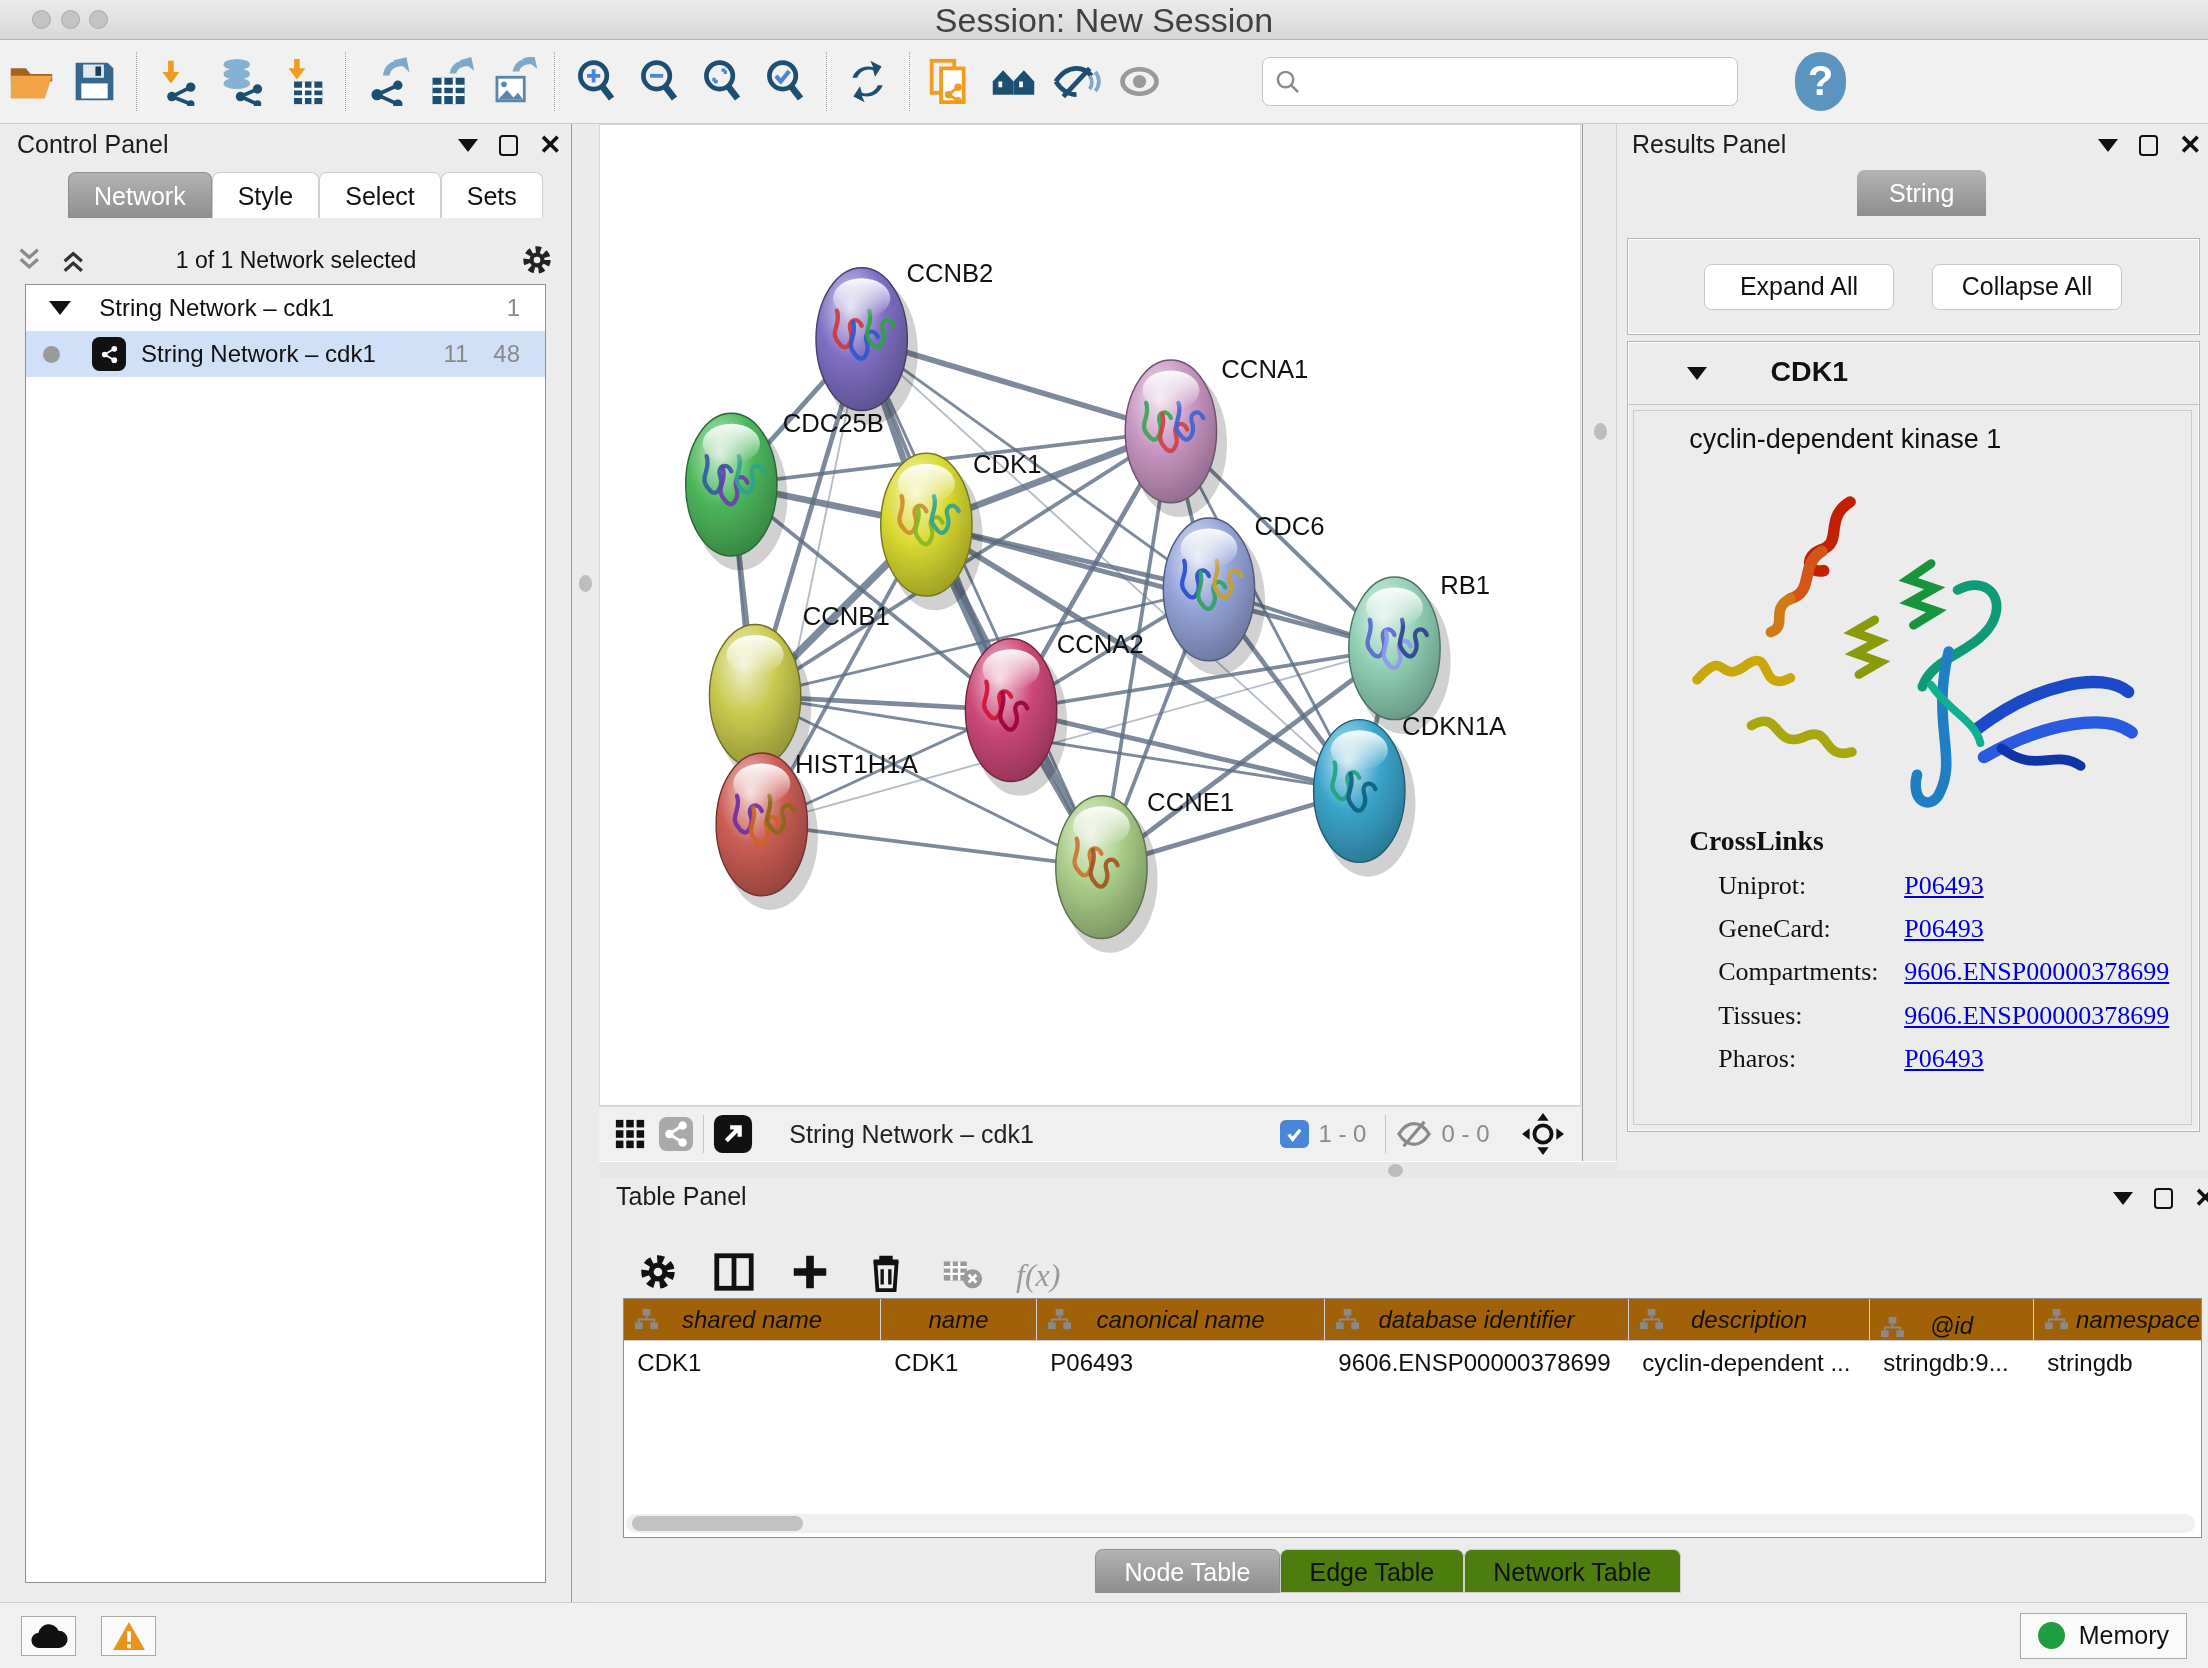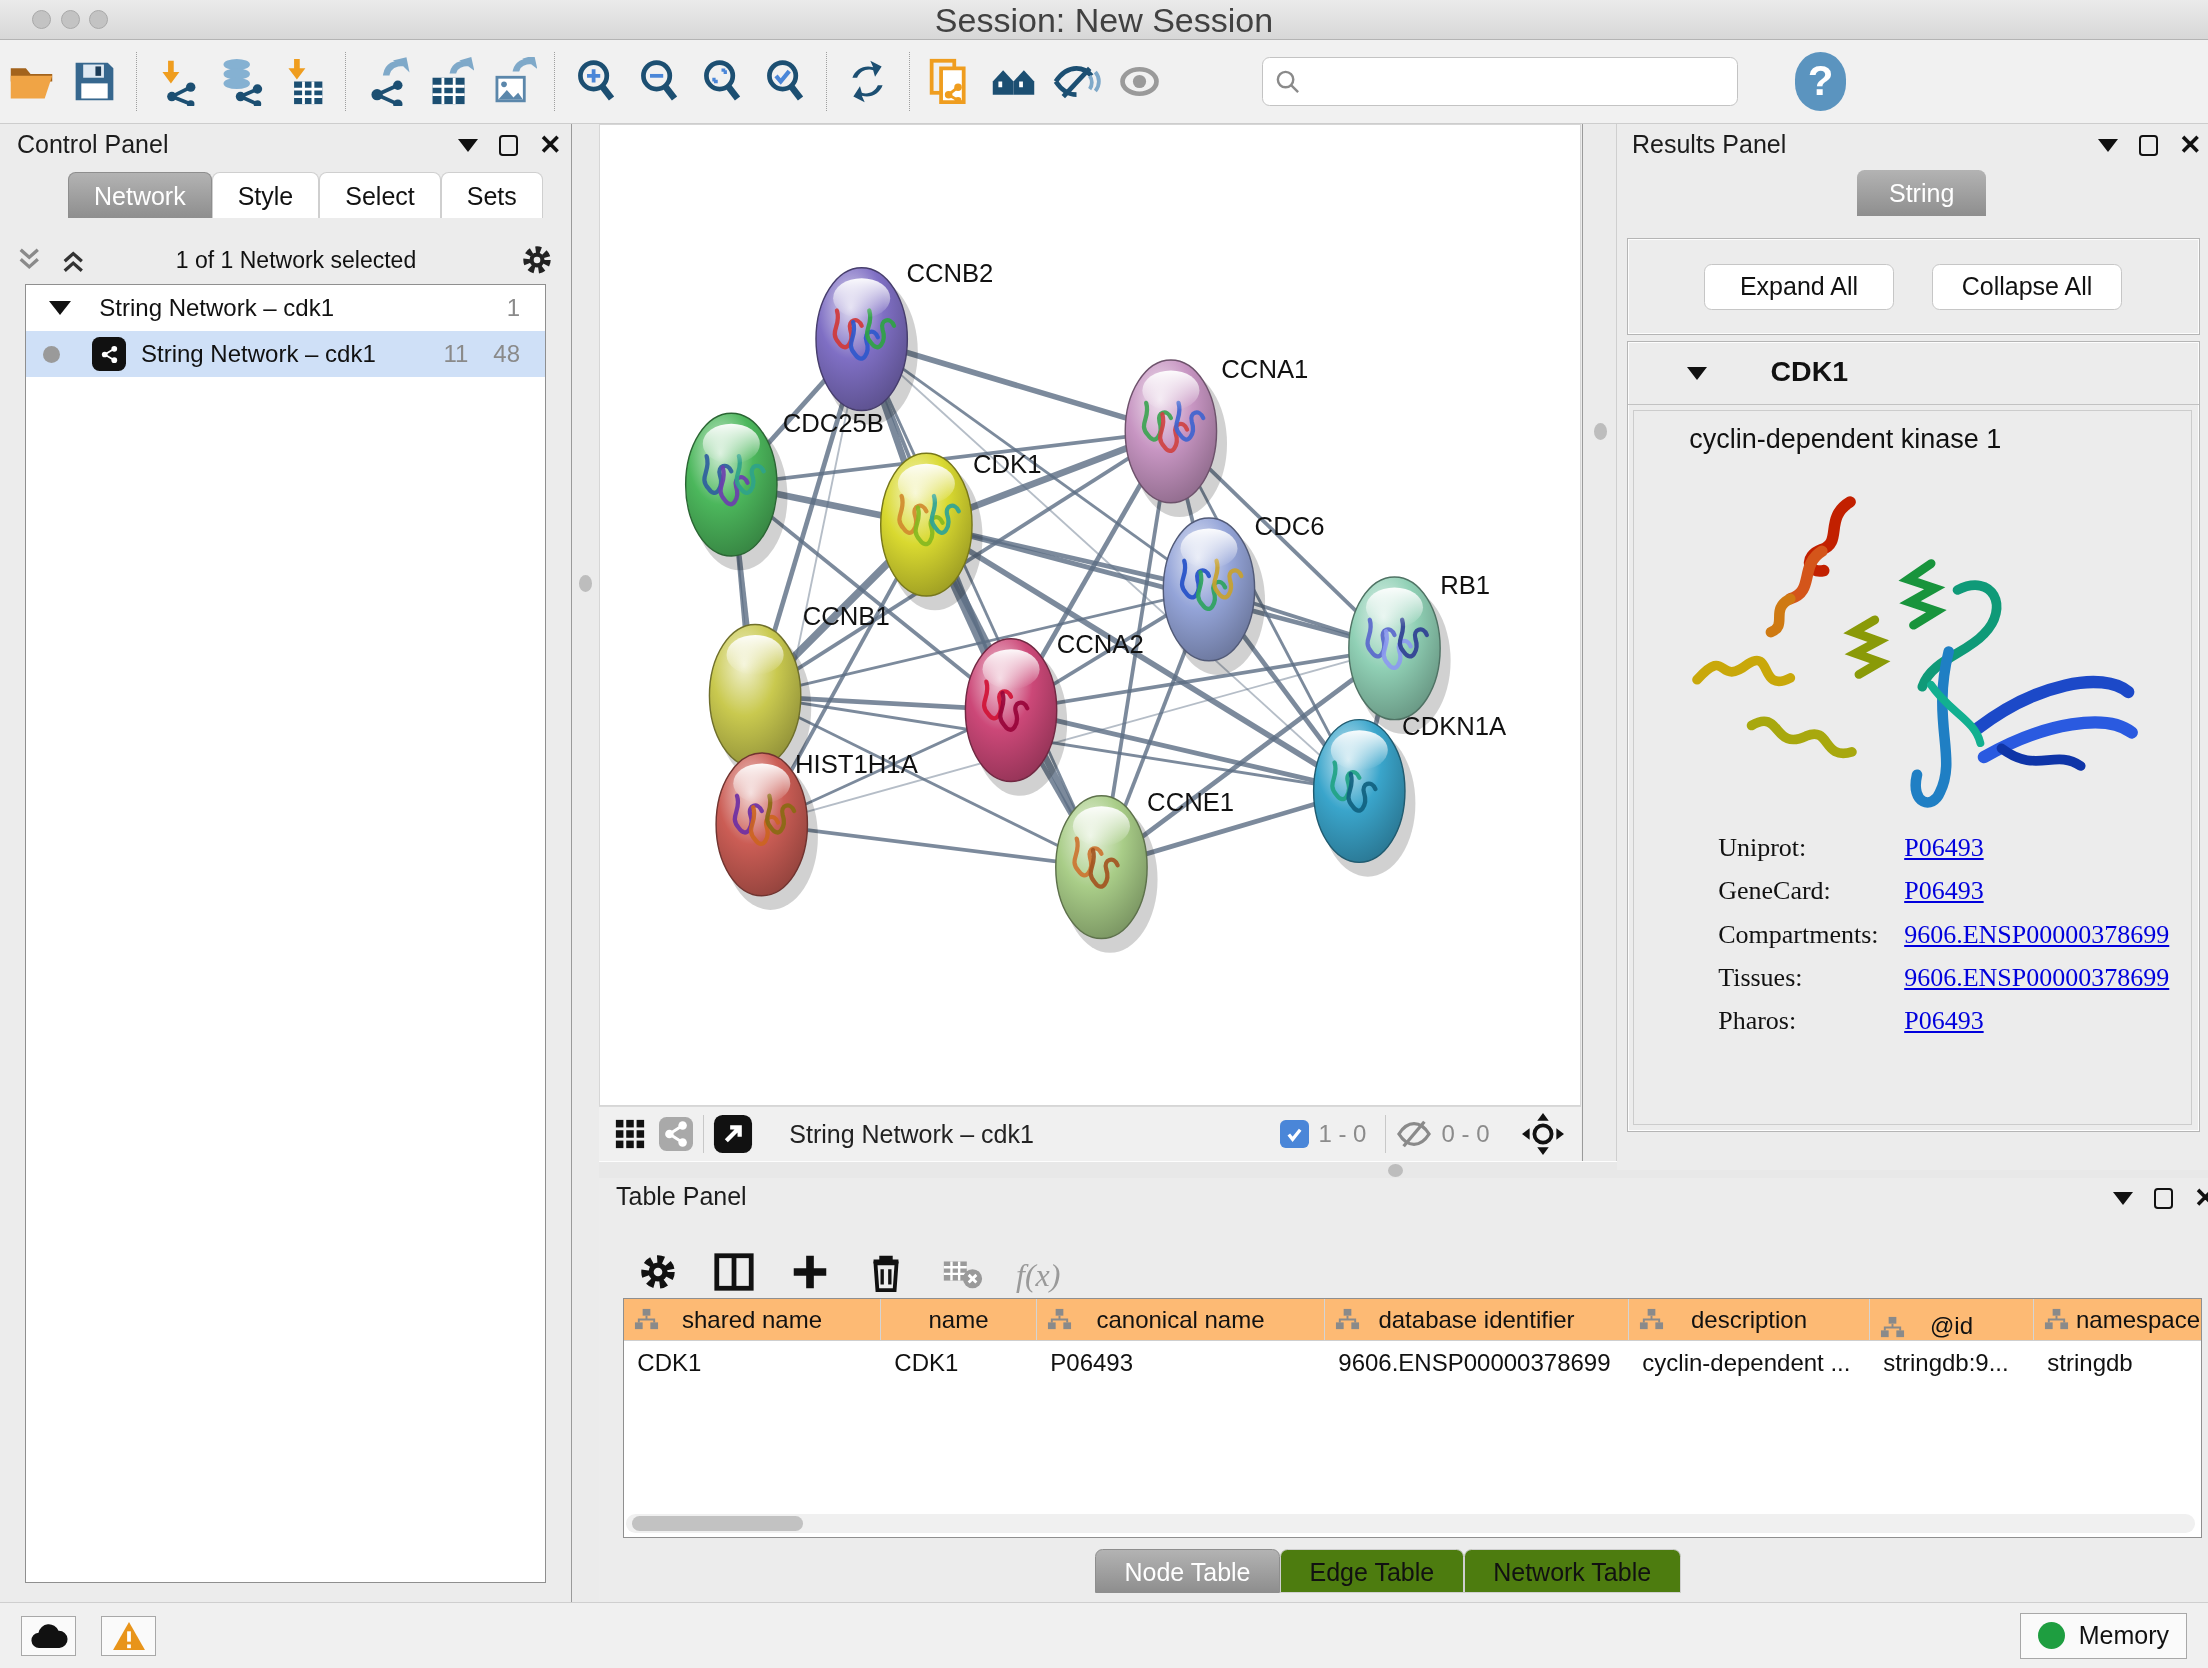--- a/index.html
+++ b/index.html
@@ -93,21 +93,21 @@
   .xl-row { display:flex; margin:13.3px 0 0 84px; font-family:"Liberation Serif", serif; font-size:26px; }
   .xl-label { width:186px; color:#111; }
   .xl-link { color:#0000dd; text-decoration:underline; }
 
   
   .tpanel { position:absolute; left:599px; top:1054px; width:1609px; height:424px; background:#ececec; }
   .ticons { position:absolute; left:14px; top:42px; width:1579px; height:74px; display:flex; align-items:flex-end; gap:32px; padding-left:23px; }
   .ticons svg { width:44px; height:44px; }
   .fx { font-family:"Liberation Serif", serif; font-style:italic; font-size:32px; color:#9a9a9a; }
   .tablebox { position:absolute; left:24px; top:120px; width:1579px; height:240px; background:#fff; border:1.9px solid #8f8f8f; overflow:hidden; }
-  .thead { display:flex; background:#fdba74; border-bottom:1px solid #cfcfcf; height:42px; }
+  .thead { display:flex; background:#a16207; border-bottom:1px solid #cfcfcf; height:42px;font-style:italic; }
   .th { position:relative; display:flex; align-items:center; justify-content:center; font-size:24px; color:#111;
     border-right:1px solid #d4d4d4; flex:0 0 auto; overflow:hidden; white-space:nowrap; }
   .th svg { position:absolute; left:9.5px; width:25px; height:25px; }
   .trowdata { display:flex; height:42px; }
   .td { flex:0 0 auto; font-size:24px; color:#111; padding:7.6px 0 0 13.3px; overflow:hidden; white-space:nowrap; }
   .hscroll { position:absolute; left:1.9px; bottom:3.8px; width:1569px; height:19px; background:#f0f0f0; border-radius:9.5px; }
   .hscroll .bar { position:absolute; left:5.7px; top:1.9px; width:171px; height:15px; background:#c2c2c2; border-radius:7.6px; }
   .btabs { position:absolute; left:496px; top:371px; display:flex; }
   .btab { height:44px; line-height:44px; padding:0 28.5px; font-size:25px; background:#4d7c0f; color:#111;
     border:1px solid #cfcfcf; border-radius:7.6px 7.6px 0 0; }
@@ -645,20 +645,21 @@
                 <path d="M300 112 l-26 18 l30 10 l-28 16 l30 10 l-26 16" stroke="#18943c" stroke-width="10"></path>
                 <path d="M330 142 C 370 122, 390 162, 360 192 C 340 214, 300 222, 290 252" stroke="#0f9a78" stroke-width="11"></path>
                 <path d="M320 212 C 300 292, 330 332, 310 372 C 302 392, 276 386, 284 352" stroke="#1f7fc4" stroke-width="12"></path>
                 <path d="M352 300 C 420 248, 495 234, 524 258" stroke="#1c49c8" stroke-width="14"></path>
                 <path d="M360 332 C 430 292, 500 282, 528 304" stroke="#2a5ae0" stroke-width="14"></path>
                 <path d="M380 322 C 420 352, 440 322, 470 342" stroke="#0f35a8" stroke-width="11"></path>
                 <path d="M300 250 C 320 280, 350 290, 356 316" stroke="#12b090" stroke-width="9"></path>
               </g>
             </svg>
           </div>
+          <div class="xl-title">CrossLinks</div>
           <div id="xl-rows">
               <div class="xl-row">
                 <div class="xl-label">Uniprot:</div>
                 <span class="xl-link">P06493</span>
               </div>
               <div class="xl-row">
                 <div class="xl-label">GeneCard:</div>
                 <span class="xl-link">P06493</span>
               </div>
               <div class="xl-row">

